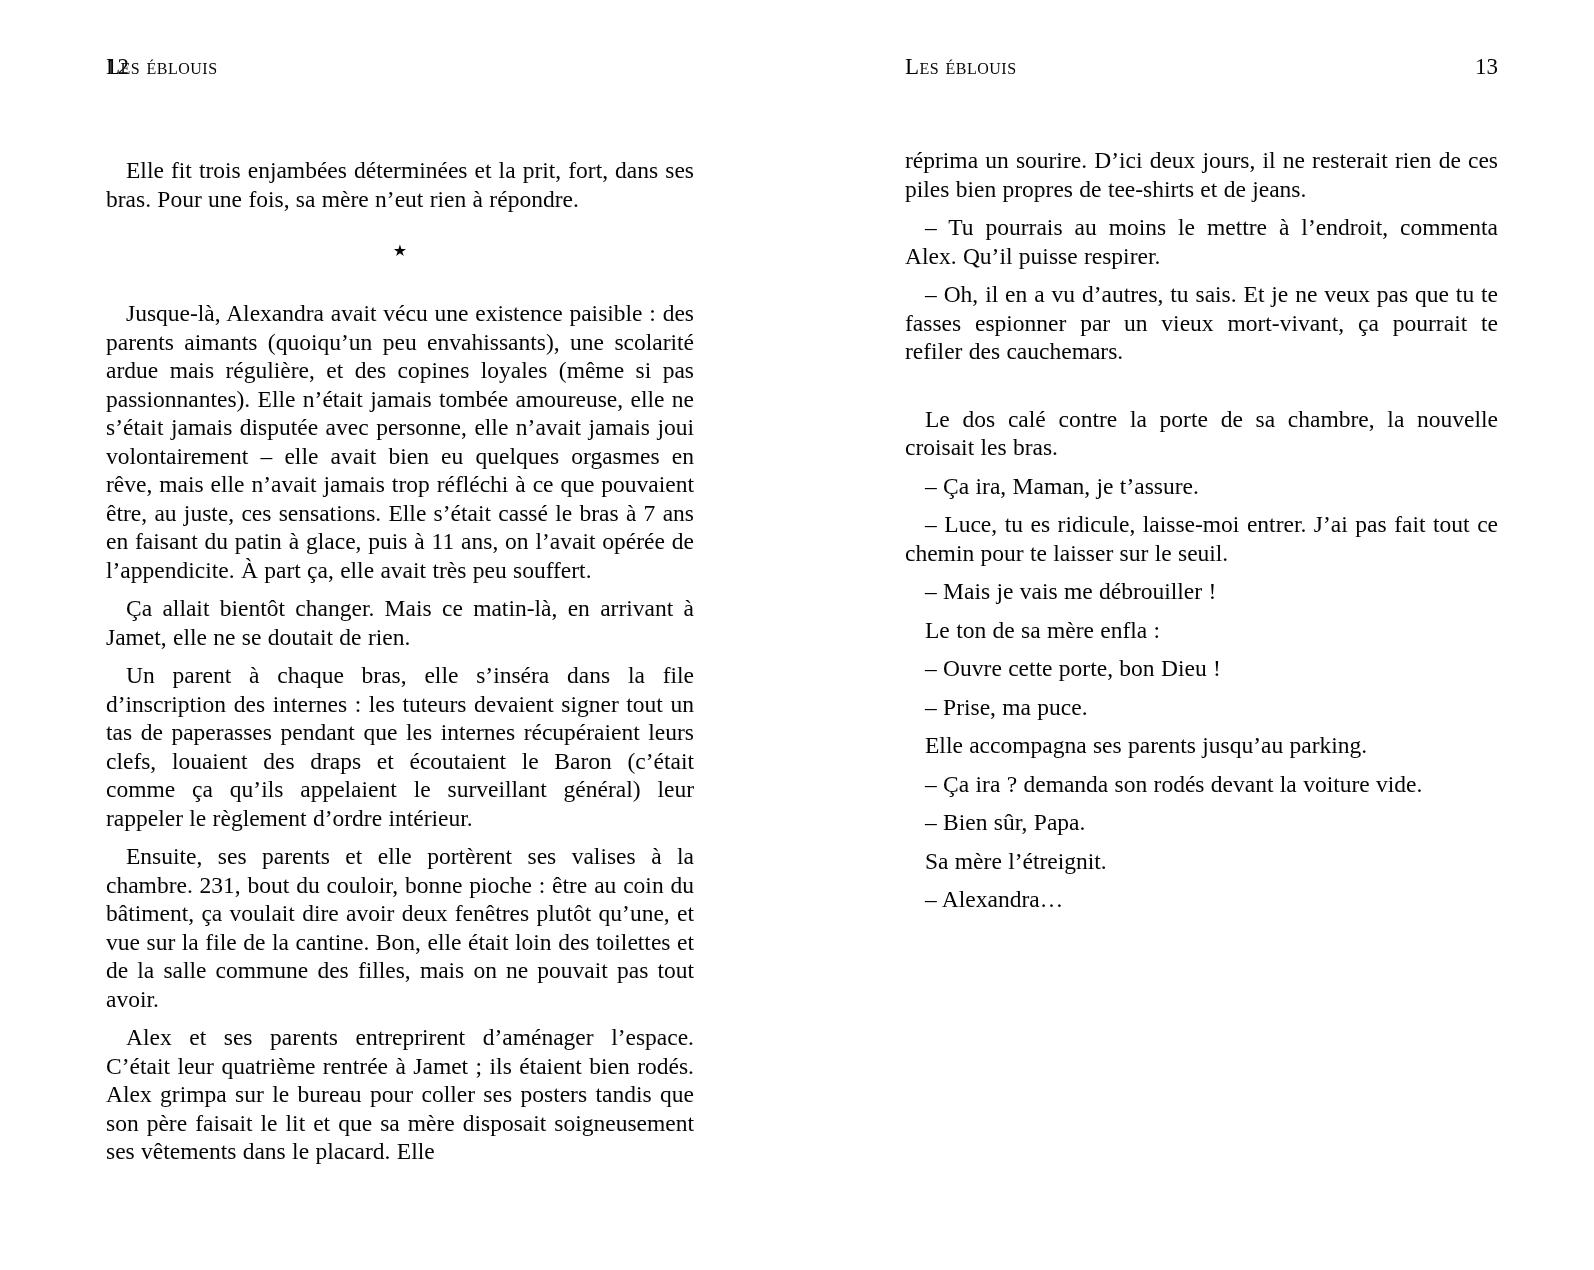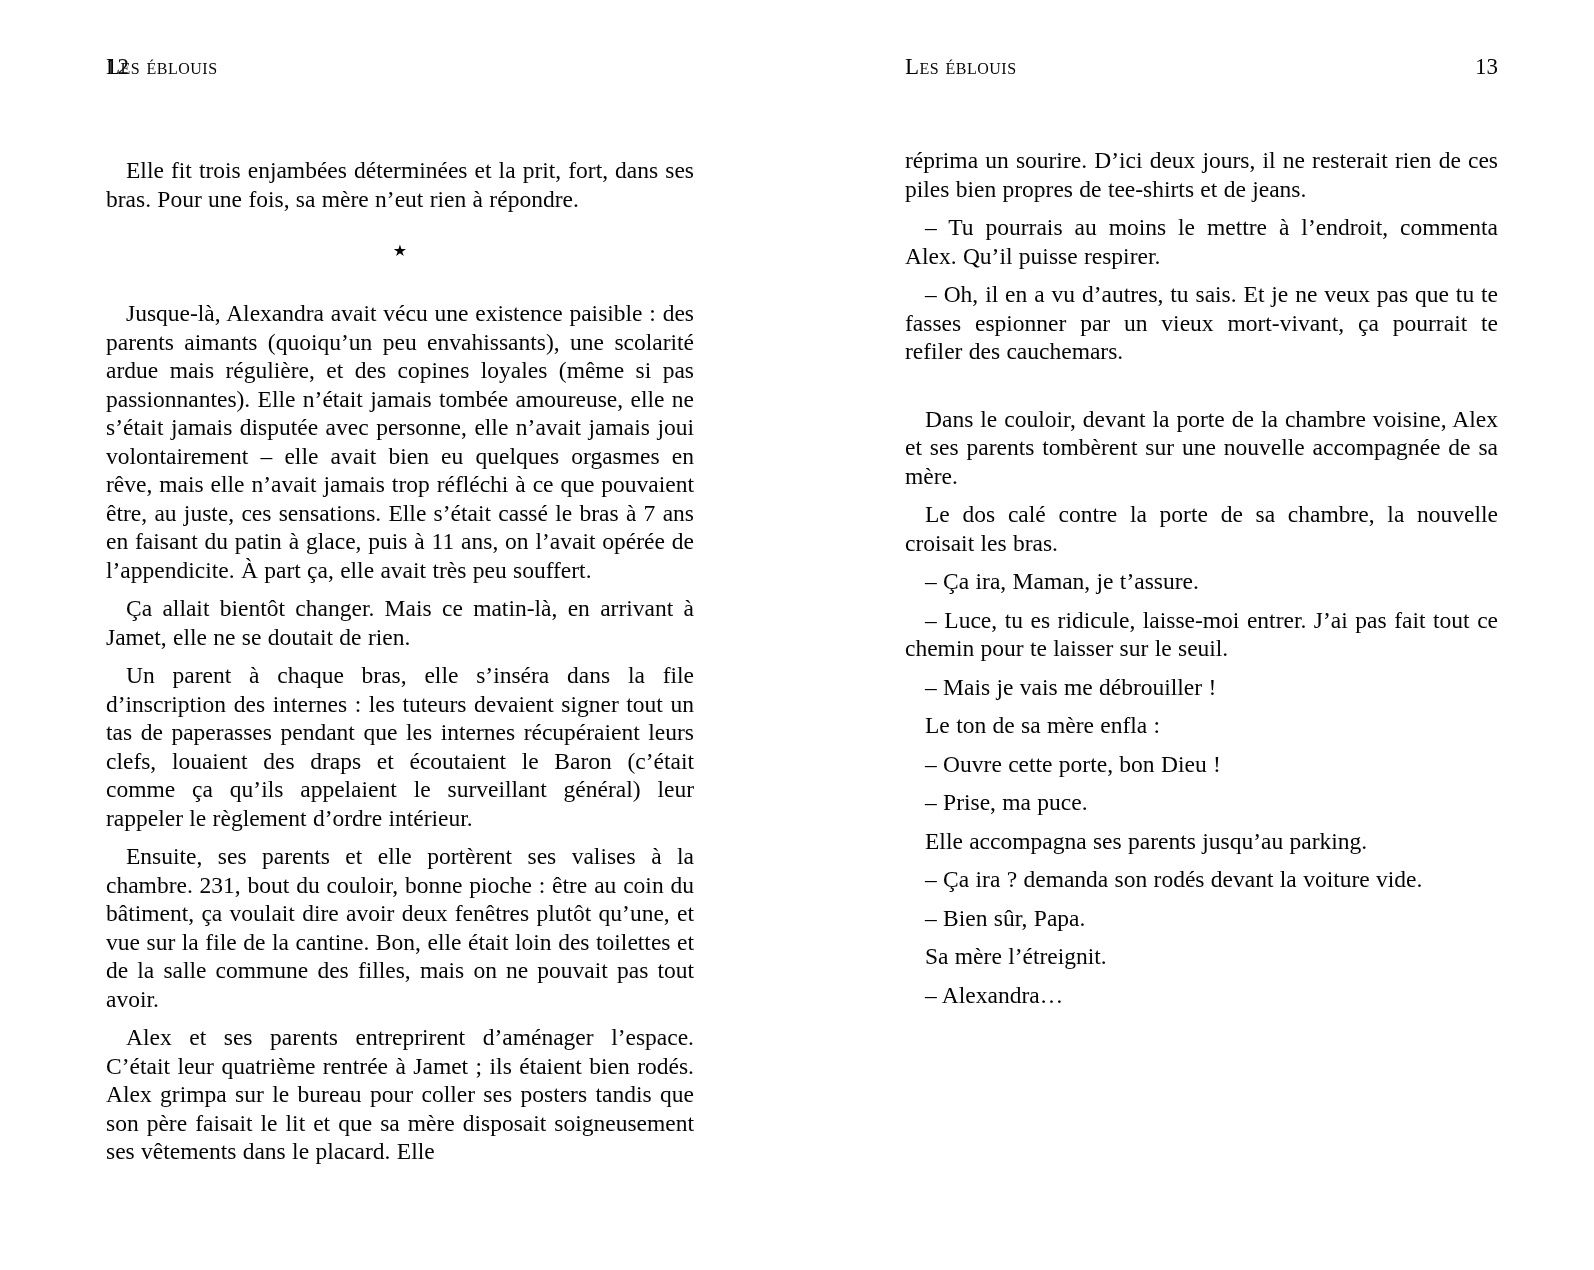--- a/index.html
+++ b/index.html
@@ -101,21 +101,20 @@
 <div class="page page-right">
   <div class="head-row">
     <span class="running-head">Les éblouis</span>
     <span class="page-number outer-right">13</span>
   </div>
   <div class="text-block">
     <p class="noindent">réprima un sourire. D’ici deux jours, il ne resterait rien de ces piles bien propres de tee-shirts et de jeans.</p>
     <p class="indent">– Tu pourrais au moins le mettre à l’endroit, commenta Alex. Qu’il puisse respirer.</p>
     <p class="indent">– Oh, il en a vu d’autres, tu sais. Et je ne veux pas que tu te fasses espionner par un vieux mort-vivant, ça pourrait te refiler des cauchemars.</p>
     <div class="spacer"></div>
-    <p class="indent">Dans le couloir, devant la porte de la chambre voisine, Alex et ses parents tombèrent sur une nouvelle accompagnée de sa mère.</p>
     <p class="indent">Le dos calé contre la porte de sa chambre, la nouvelle croisait les bras.</p>
     <p class="indent">– Ça ira, Maman, je t’assure.</p>
     <p class="indent">– Luce, tu es ridicule, laisse-moi entrer. J’ai pas fait tout ce chemin pour te laisser sur le seuil.</p>
     <p class="indent">– Mais je vais me débrouiller !</p>
     <p class="indent">Le ton de sa mère enfla :</p>
     <p class="indent">– Ouvre cette porte, bon Dieu !</p>
     <p class="indent">– Prise, ma puce.</p>
     <p class="indent">Elle accompagna ses parents jusqu’au parking.</p>
     <p class="indent">– Ça ira ? demanda son rodés devant la voiture vide.</p>
     <p class="indent">– Bien sûr, Papa.</p>

